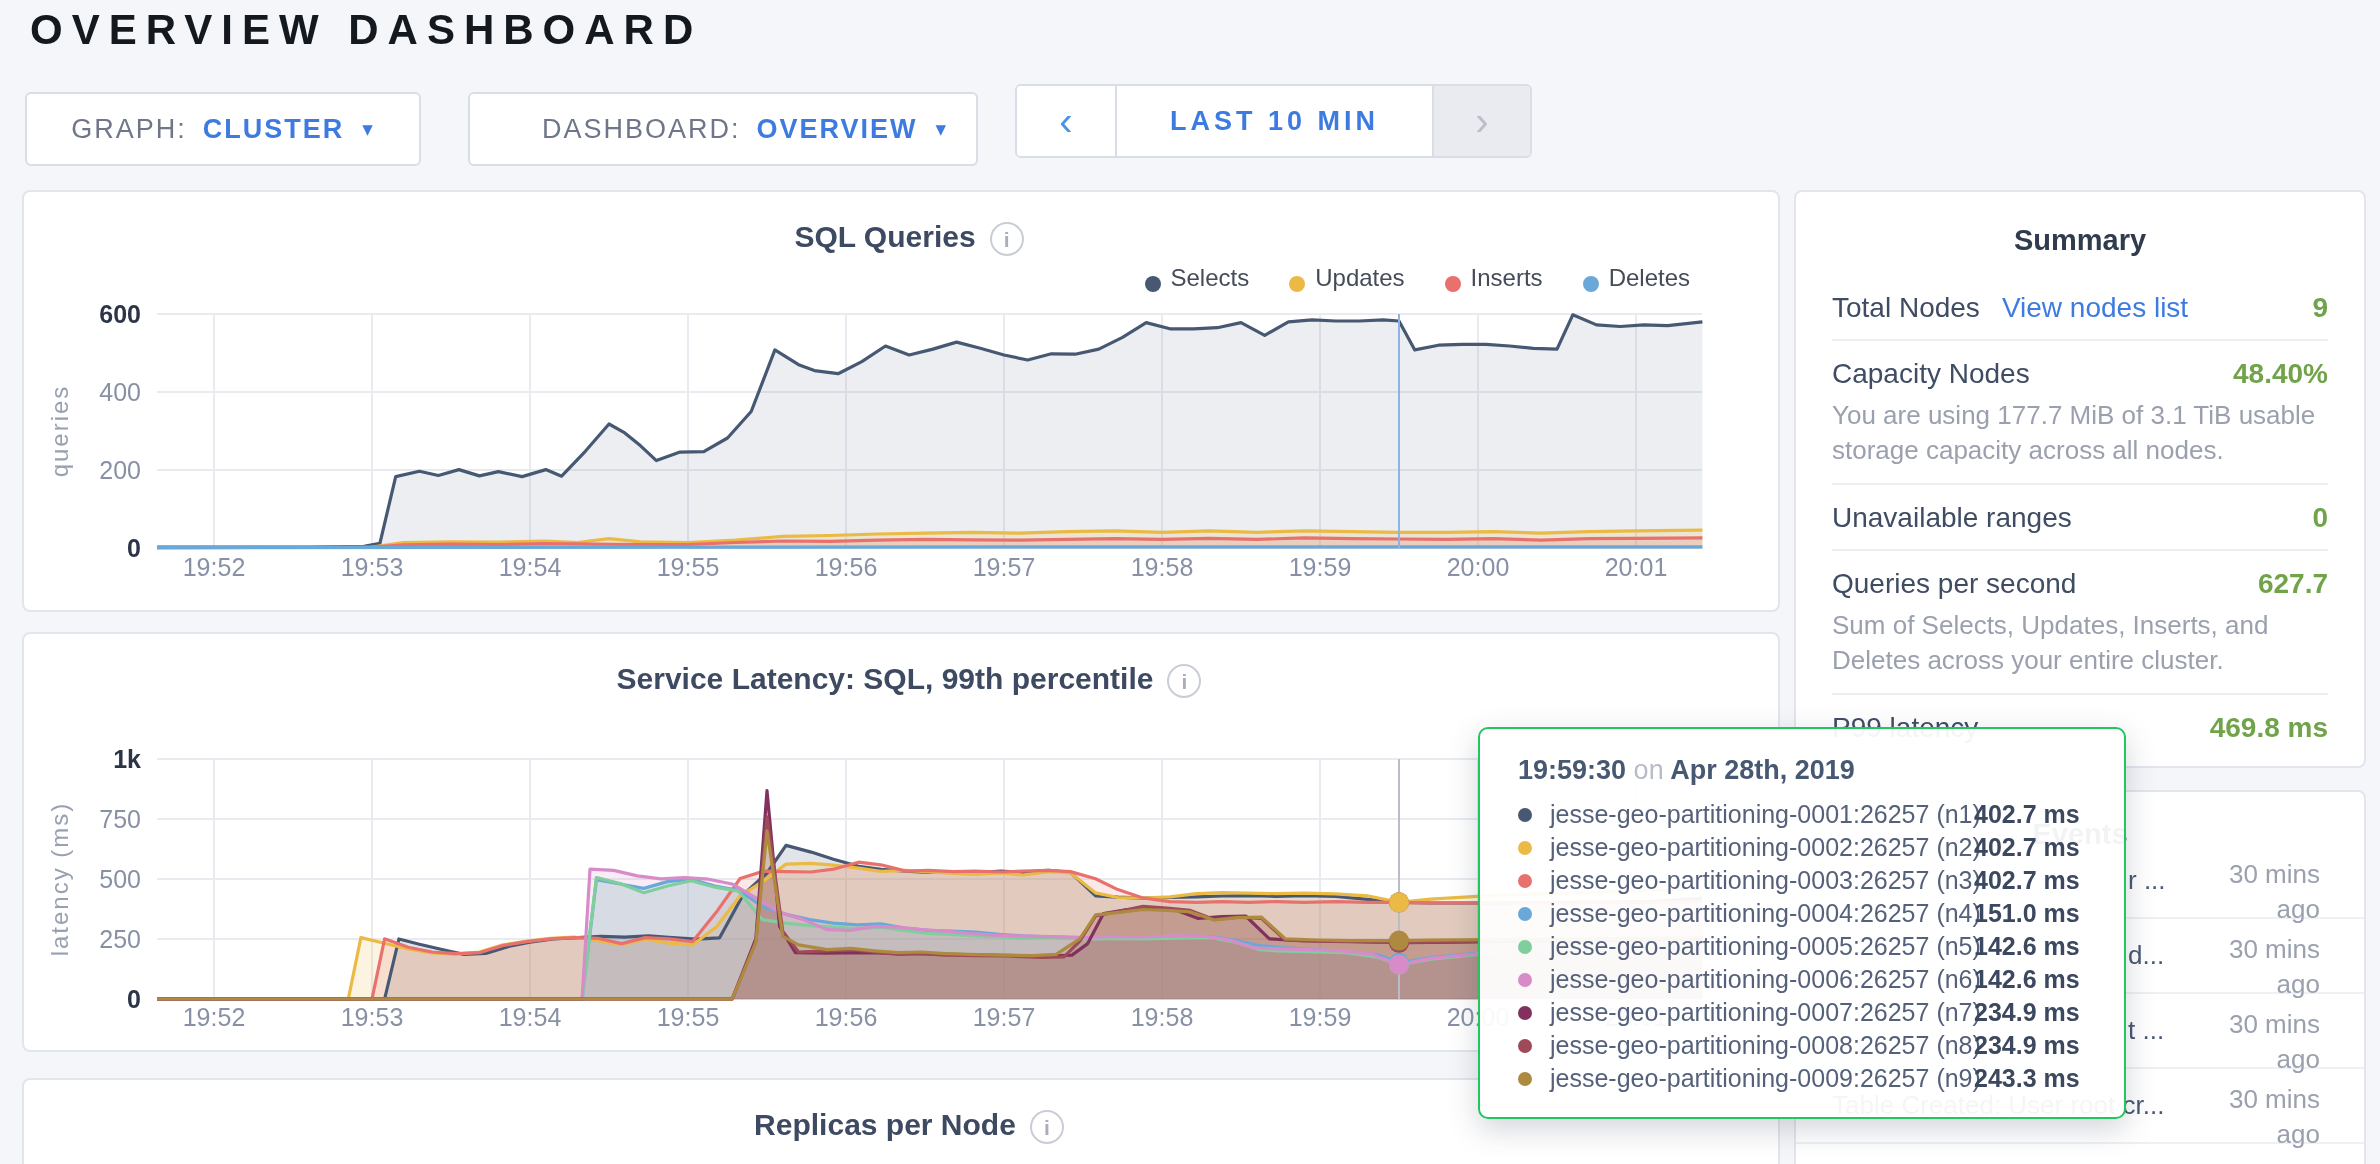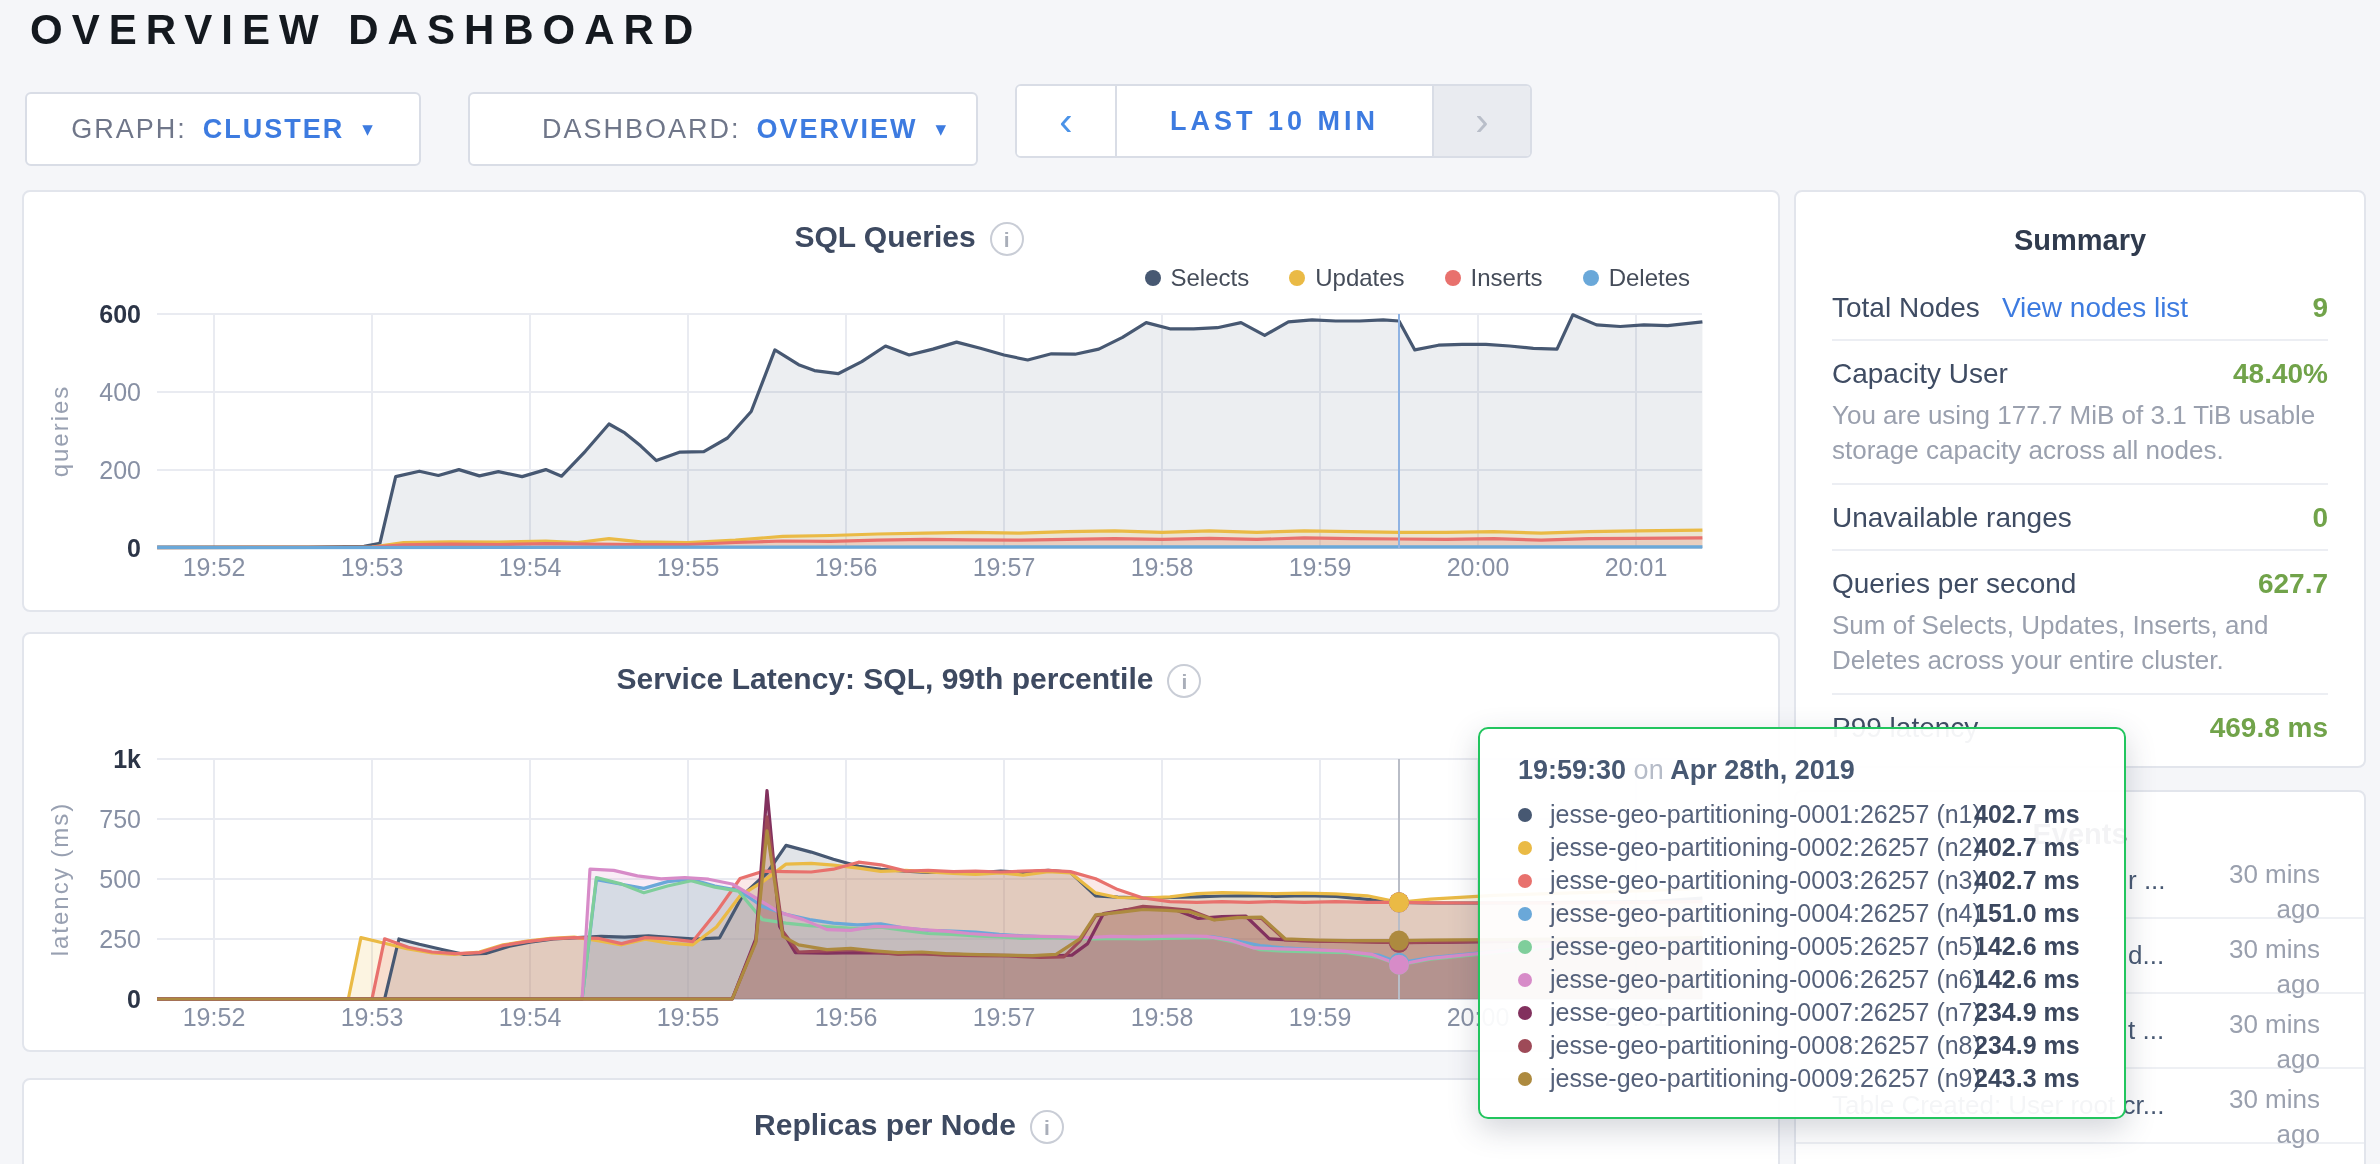--- a/index.html
+++ b/index.html
@@ -48,21 +48,21 @@
     font-size:30px;font-weight:bold;color:#3e4a61;
   }
   .info-icon{
     display:inline-block;width:34px;height:34px;line-height:32px;margin-left:14px;
     border:2px solid #c9cdd6;border-radius:50%;color:#a9aeb9;
     font-size:21px;font-weight:bold;text-align:center;vertical-align:middle;box-sizing:border-box;
   }
   .legend{
     position:absolute;right:88px;top:72px;display:flex;gap:40px;align-items:center;
   }
-  .legend-item{display:flex;align-items:center;gap:10px;cursor:pointer;}
+  .legend-item{display:flex;align-items:flex-end;gap:10px;cursor:pointer;}
   .legend-dot{width:16px;height:16px;border-radius:50%;}
   .legend-label{font-size:24px;color:#454c59;}
   .chart-svg{position:absolute;left:0;top:0;}
   
   #card-summary{padding:0 36px;}
   .sum-title{text-align:center;font-size:29px;font-weight:bold;color:#303b4e;padding-top:32px;}
   .sum-row{padding:17px 0 15px 0;border-top:2px solid #eceef3;}
   .sum-row:first-child{border-top:none;margin-top:18px;}
   .sum-line{display:flex;align-items:baseline;font-size:28px;}
   .sum-label{color:#3f4c63;}
@@ -256,21 +256,21 @@
   <div id="summary-rows">
       <div class="sum-row">
         <div class="sum-line">
           <span class="sum-label">Total Nodes</span>
           <a class="sum-link">View nodes list</a>
           <span class="sum-value">9</span>
         </div>
       </div>
       <div class="sum-row">
         <div class="sum-line">
-          <span class="sum-label">Capacity User</span>
+          <span class="sum-label">Capacity Nodes</span>
           <span class="sum-value">48.40%</span>
         </div>
         <div class="sum-sub">You are using 177.7 MiB of 3.1 TiB usable storage capacity across all nodes.</div>
       </div>
       <div class="sum-row">
         <div class="sum-line">
           <span class="sum-label">Unavailable ranges</span>
           <span class="sum-value">0</span>
         </div>
       </div>

